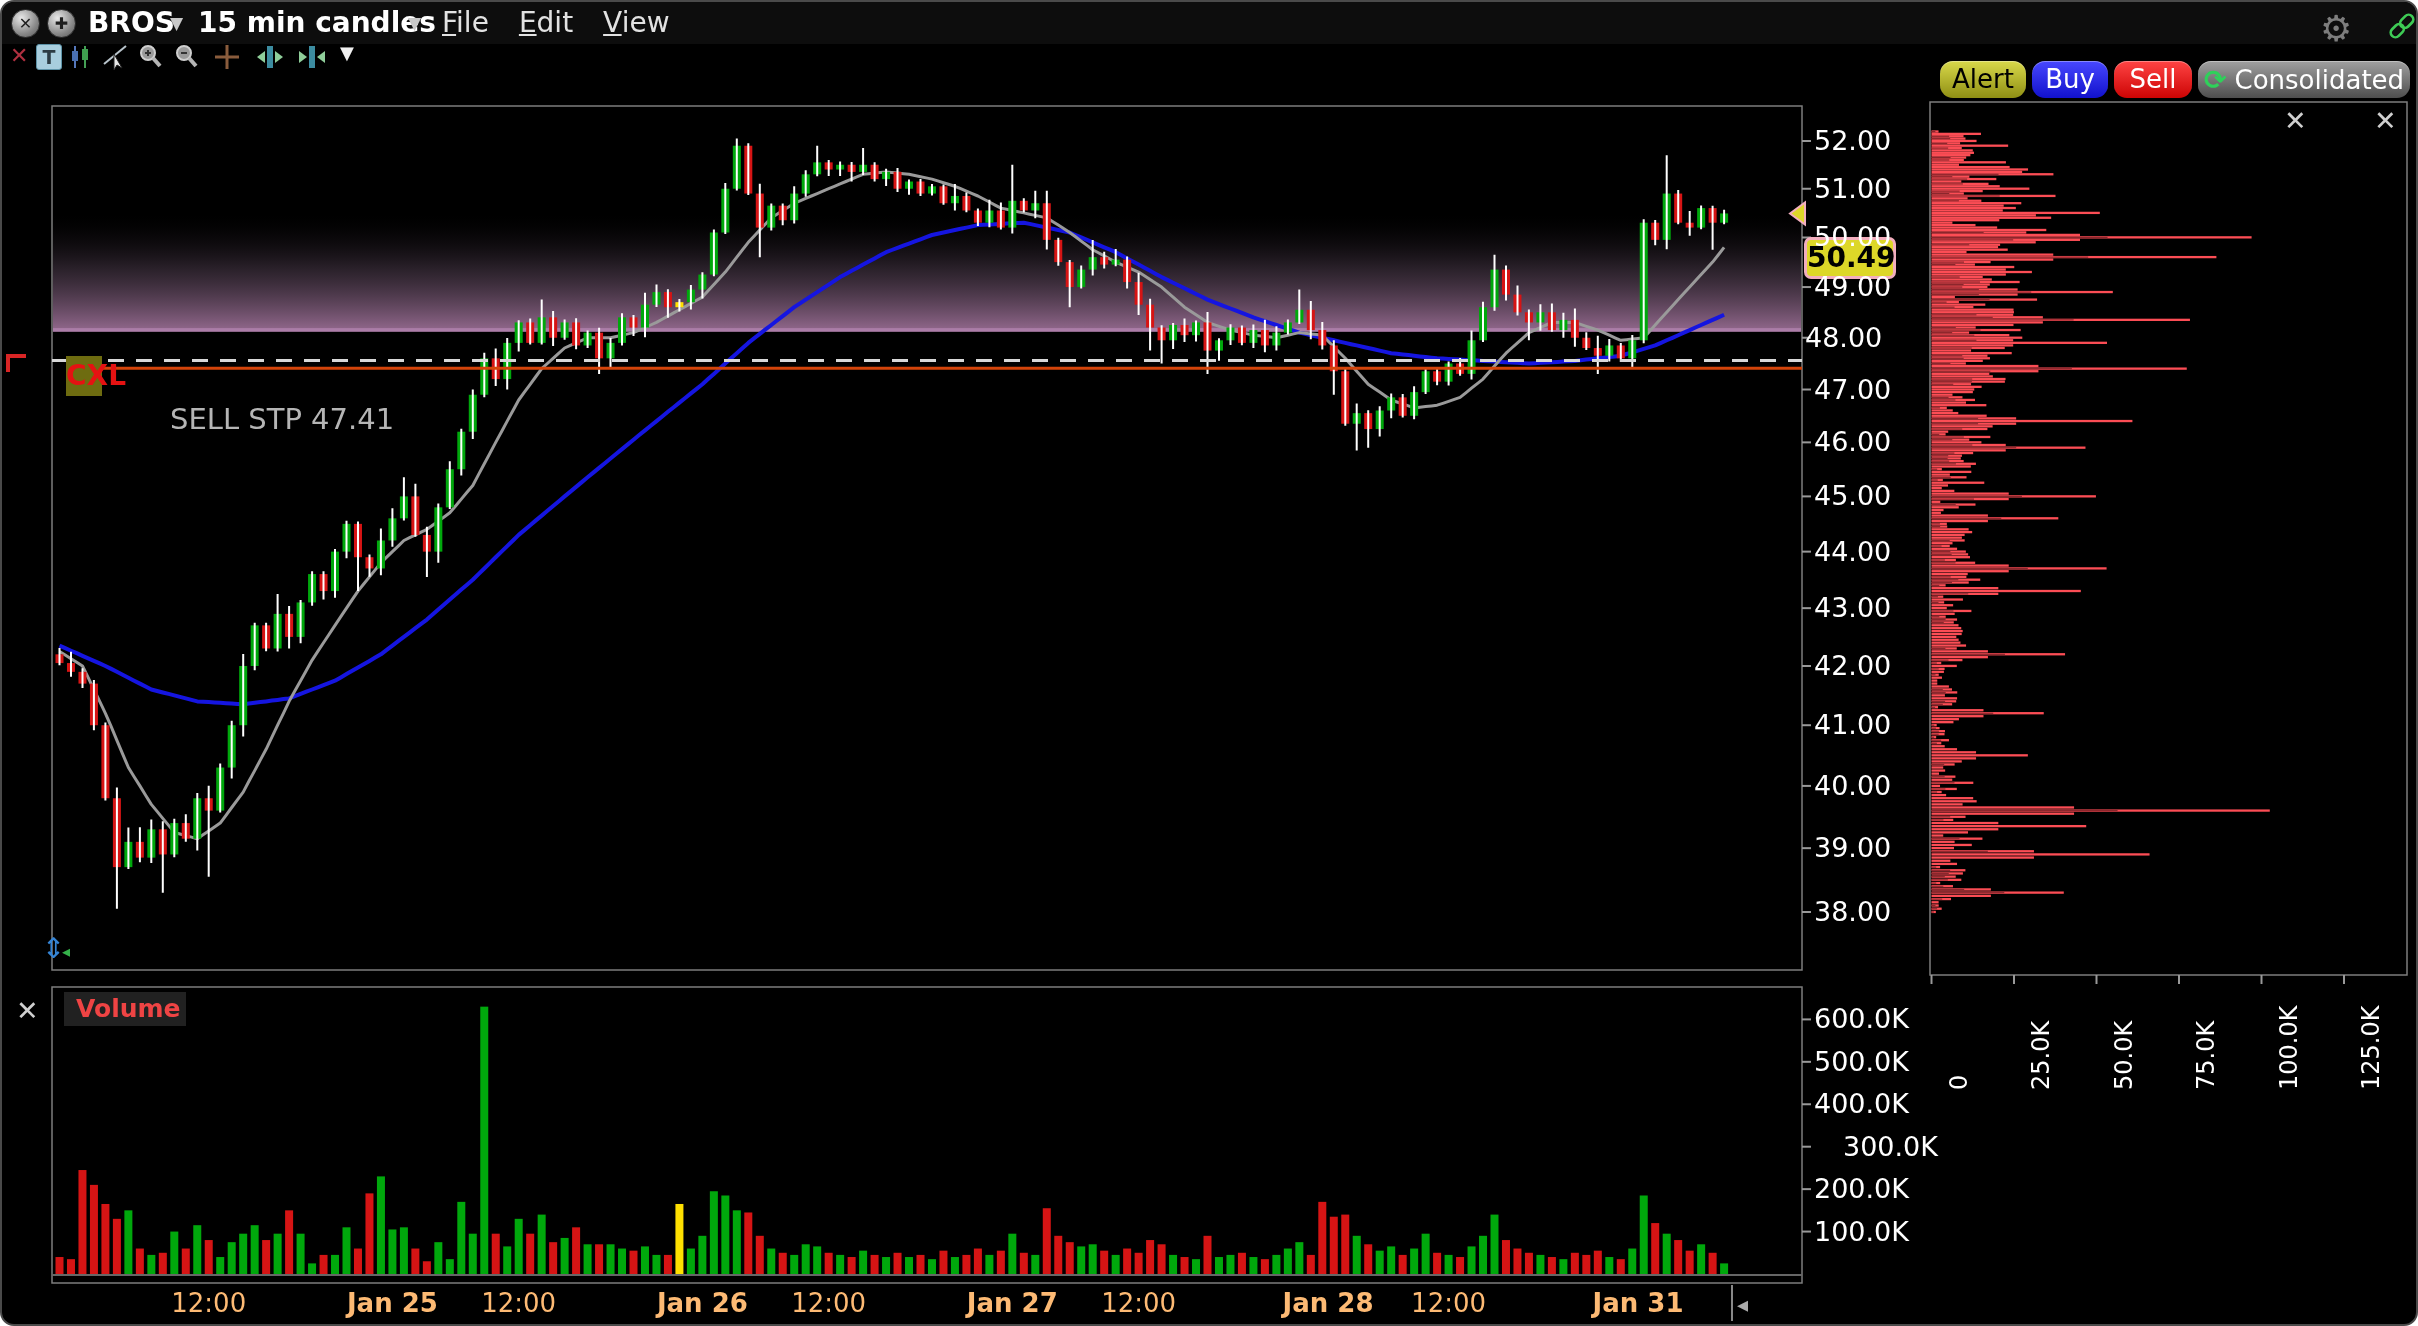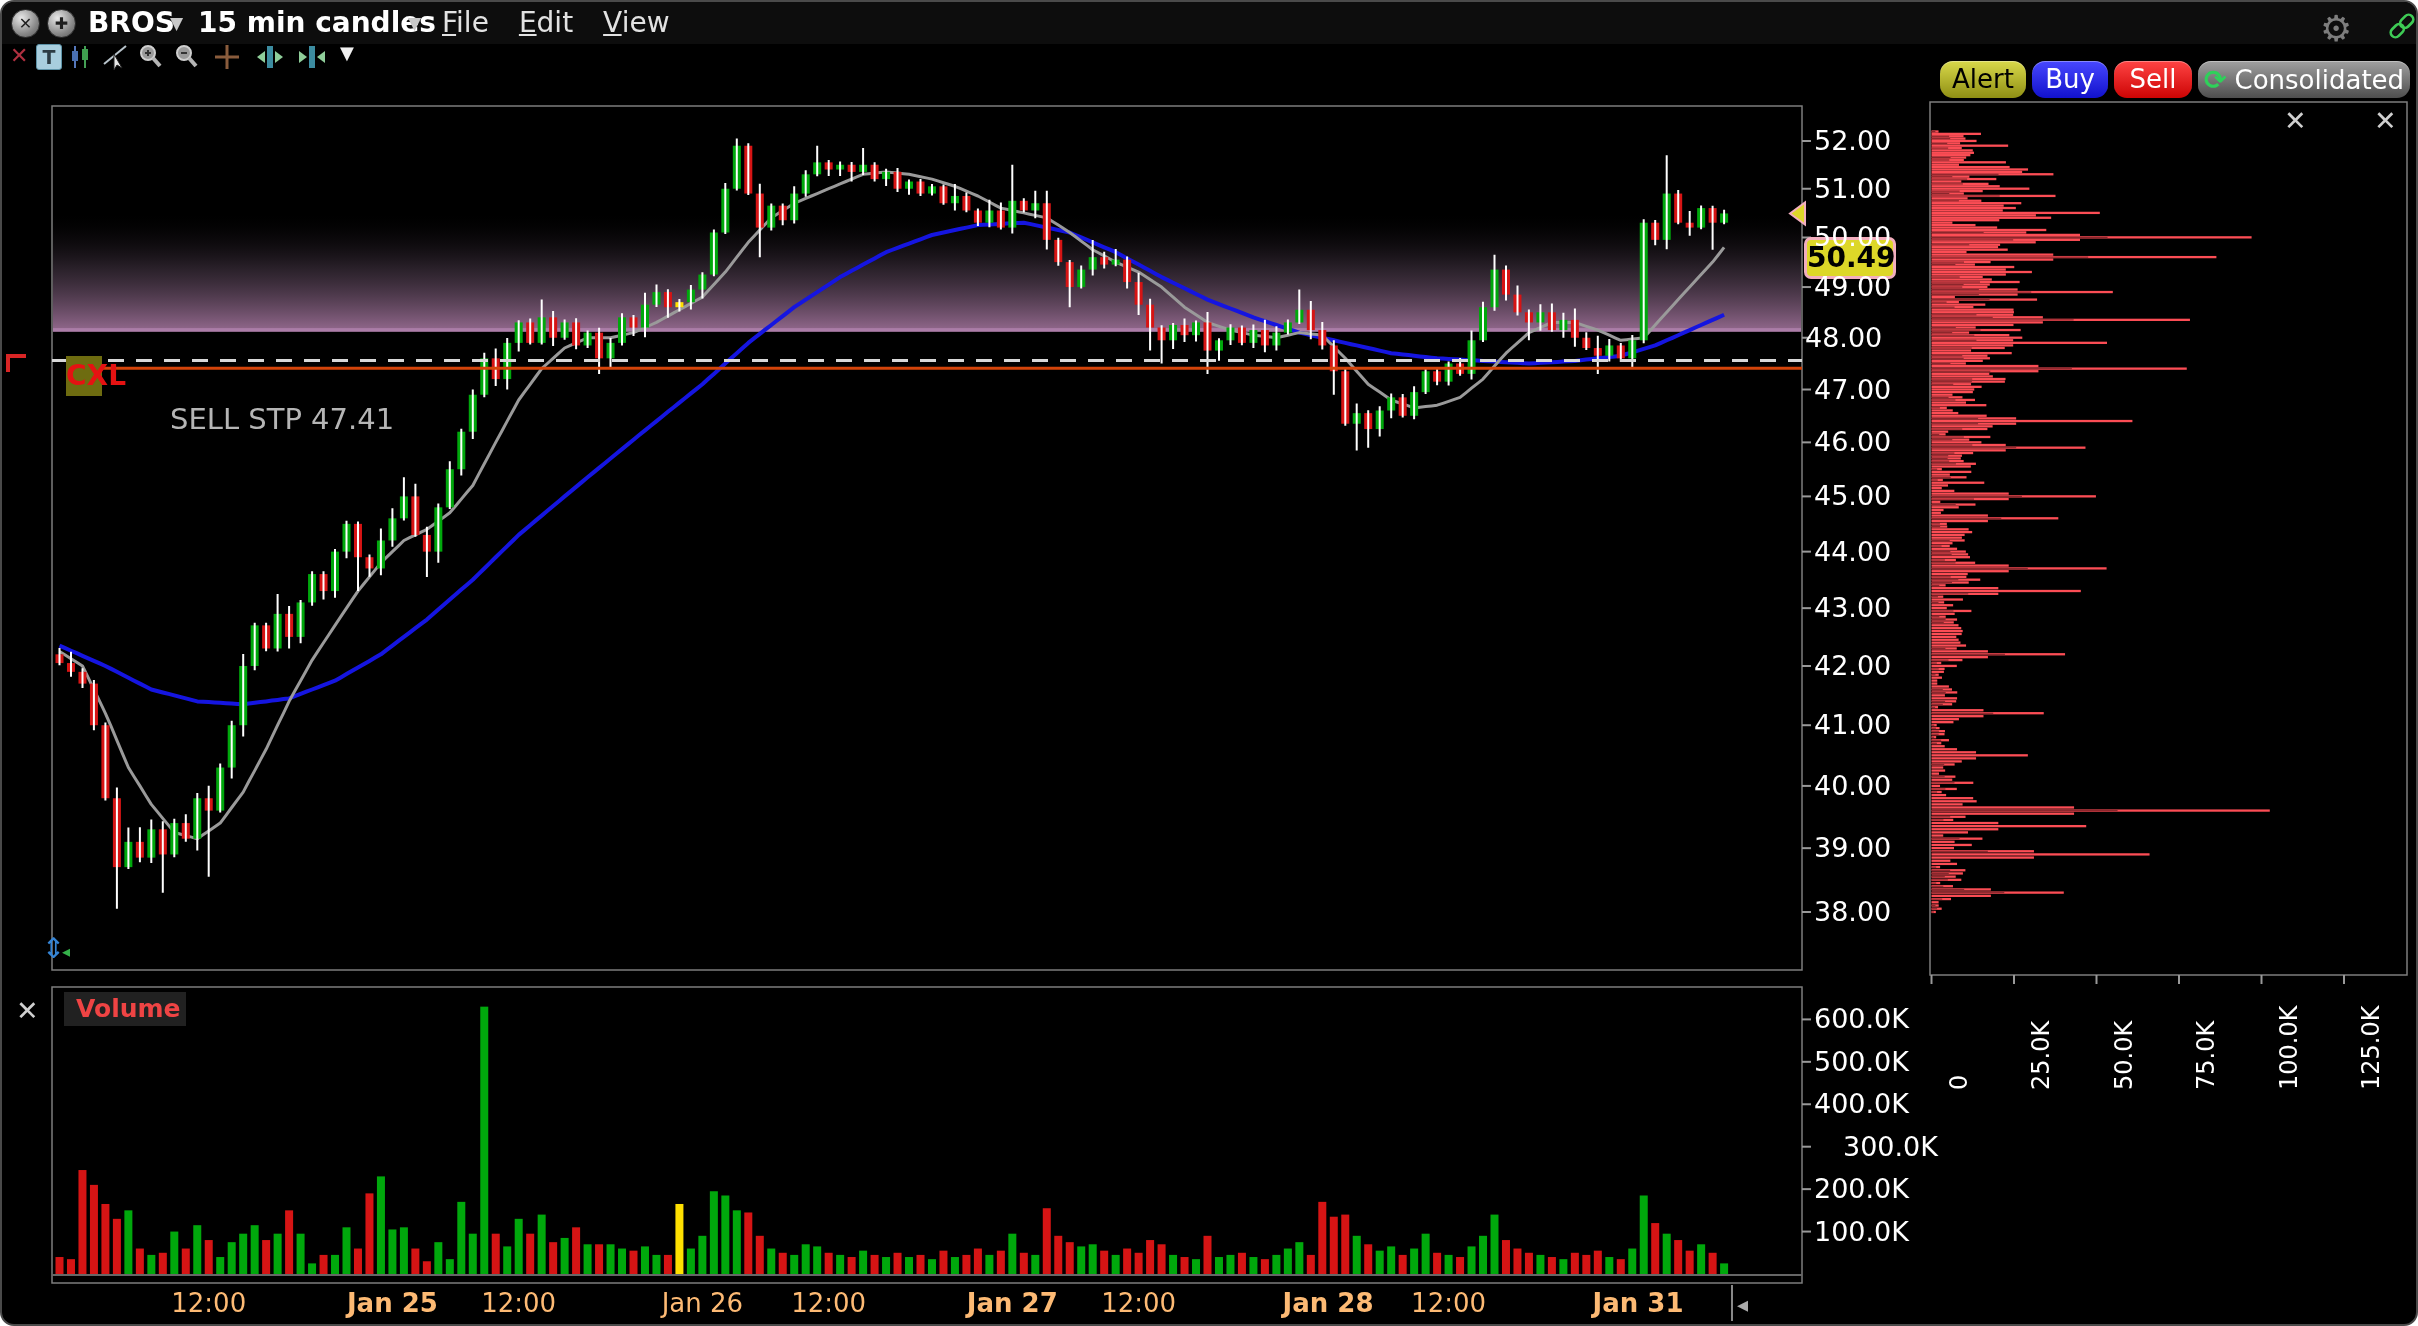--- a/index.html
+++ b/index.html
@@ -921,21 +921,21 @@
       <div class="abs vollabel" style="left: 1812px; top: 1043.83px;">500.0K</div>
       <div class="abs vollabel" style="left: 1812px; top: 1086.26px;">400.0K</div>
       <div class="abs vollabel" style="left: 1812px; top: 1128.7px; margin-left: 29px;">300.0K</div>
       <div class="abs vollabel" style="left: 1812px; top: 1171.13px;">200.0K</div>
       <div class="abs vollabel" style="left: 1812px; top: 1213.57px;">100.0K</div>
     </div>
   <div class="abs" id="time-labels">
       <div class="abs timelabel" style="left: 206.74px; top: 1286px;">12:00</div>
       <div class="abs timelabel" style="left: 390.42px; top: 1286px; font-weight: bold;">Jan 25</div>
       <div class="abs timelabel" style="left: 516.7px; top: 1286px;">12:00</div>
-      <div class="abs timelabel" style="left: 700.38px; top: 1286px; font-weight: normal;">Jan 26</div>
+      <div class="abs timelabel" style="left: 700.38px; top: 1286px; font-weight: bold;">Jan 26</div>
       <div class="abs timelabel" style="left: 826.66px; top: 1286px;">12:00</div>
       <div class="abs timelabel" style="left: 1010.34px; top: 1286px; font-weight: bold;">Jan 27</div>
       <div class="abs timelabel" style="left: 1136.62px; top: 1286px;">12:00</div>
       <div class="abs timelabel" style="left: 1326.04px; top: 1286px; font-weight: bold;">Jan 28</div>
       <div class="abs timelabel" style="left: 1446.58px; top: 1286px;">12:00</div>
       <div class="abs timelabel" style="left: 1636px; top: 1286px; font-weight: bold;">Jan 31</div>
     </div>
   <div class="abs" id="profile-labels">
       <div class="abs protick" style="left: 1842.5px; top: 988px; width: 100px; height: 26px;">0</div>
       <div class="abs protick" style="left: 1925px; top: 988px; width: 100px; height: 26px;">25.0K</div>

